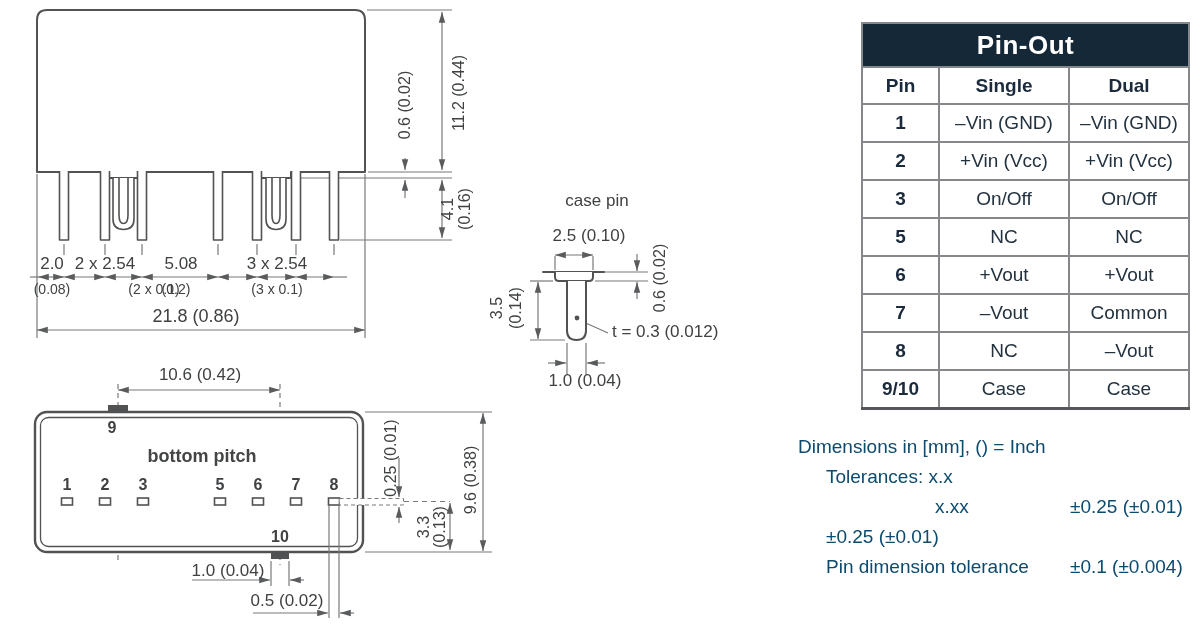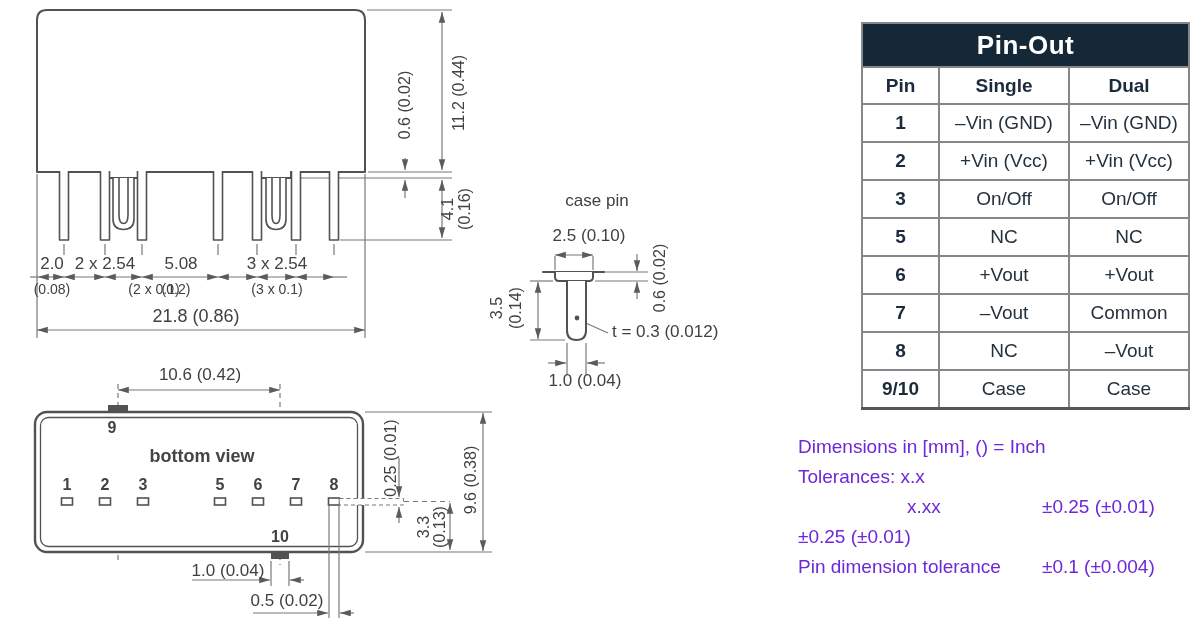--- a/index.html
+++ b/index.html
@@ -37,22 +37,22 @@
   table.pinout .ttl{
     background:#152837;color:#ffffff;font-size:26px;font-weight:bold;
     height:42px;letter-spacing:.5px;
   }
   table.pinout thead th{font-weight:bold;color:#1b2b3d;height:35px;}
   table.pinout td{height:36px;}
   table.pinout td.pincol{font-weight:bold;color:#1b2b3d;}
   table.pinout tr:last-child td{border-bottom:3px solid #55575a;}
 
   
-  .notes{position:absolute;left:798px;top:432px;width:395px;color:#6d28d9;font-size:19px;}
-  .nrow{display:grid;grid-template-columns:244px 1fr;height:30px;align-items:center;}
+  .notes{position:absolute;left:798px;top:432px;width:395px;color:#0c4a6e;font-size:19px;}
+  .nrow{display:grid;grid-template-columns:244px 1fr;height:30px;align-items:center;margin-left:28px;}
   .nheading{height:30px;display:flex;align-items:center;}
   .indent{padding-left:109px;}
 </style>
 </head>
 <body>
 
 <svg width="500" height="350" viewBox="0 0 500 350" style="left:0;top:0;">
   <defs>
     <marker id="arrS" viewBox="0 0 10 6" markerWidth="10" markerHeight="6" refX="9.5" refY="3" orient="auto-start-reverse">
       <path d="M0.5,0.3 L9.5,3 L0.5,5.7 Z" fill="#5a5b5d"></path>
@@ -213,21 +213,21 @@
     <line class="dl" x1="269" y1="201" x2="269" y2="226"></line>
     <line class="dl" x1="172" y1="220" x2="250" y2="220" marker-end="url(#arrB)"></line>
     <line class="dl" x1="270" y1="220" x2="284" y2="220" marker-start="url(#arrB)"></line>
     <line class="dl" x1="309" y1="146" x2="309" y2="258"></line>
     <line class="dl" x1="319" y1="146" x2="319" y2="258"></line>
     <line class="dl" x1="233" y1="253" x2="308" y2="253" marker-end="url(#arrB)"></line>
     <line class="dl" x1="320" y1="253" x2="334" y2="253" marker-start="url(#arrB)"></line>
   </g>
 </svg>
 
-<span class="lbl lg bold" style="left:202px;top:456px;color:#434547;">bottom view</span>
+<span class="lbl lg bold" style="left:202px;top:456px;color:#434547;">bottom pitch</span>
 <span class="lbl" style="left:200px;top:374px;">10.6 (0.42)</span>
 <span class="lbl md bold" style="left:112px;top:428px;">9</span>
 <span class="lbl md bold" style="left:280px;top:537px;">10</span>
 <span class="lbl md bold" style="left:67px;top:485px;">1</span>
 <span class="lbl md bold" style="left:105px;top:485px;">2</span>
 <span class="lbl md bold" style="left:143px;top:485px;">3</span>
 <span class="lbl md bold" style="left:220px;top:485px;">5</span>
 <span class="lbl md bold" style="left:258px;top:485px;">6</span>
 <span class="lbl md bold" style="left:296px;top:485px;">7</span>
 <span class="lbl md bold" style="left:334px;top:485px;">8</span>

